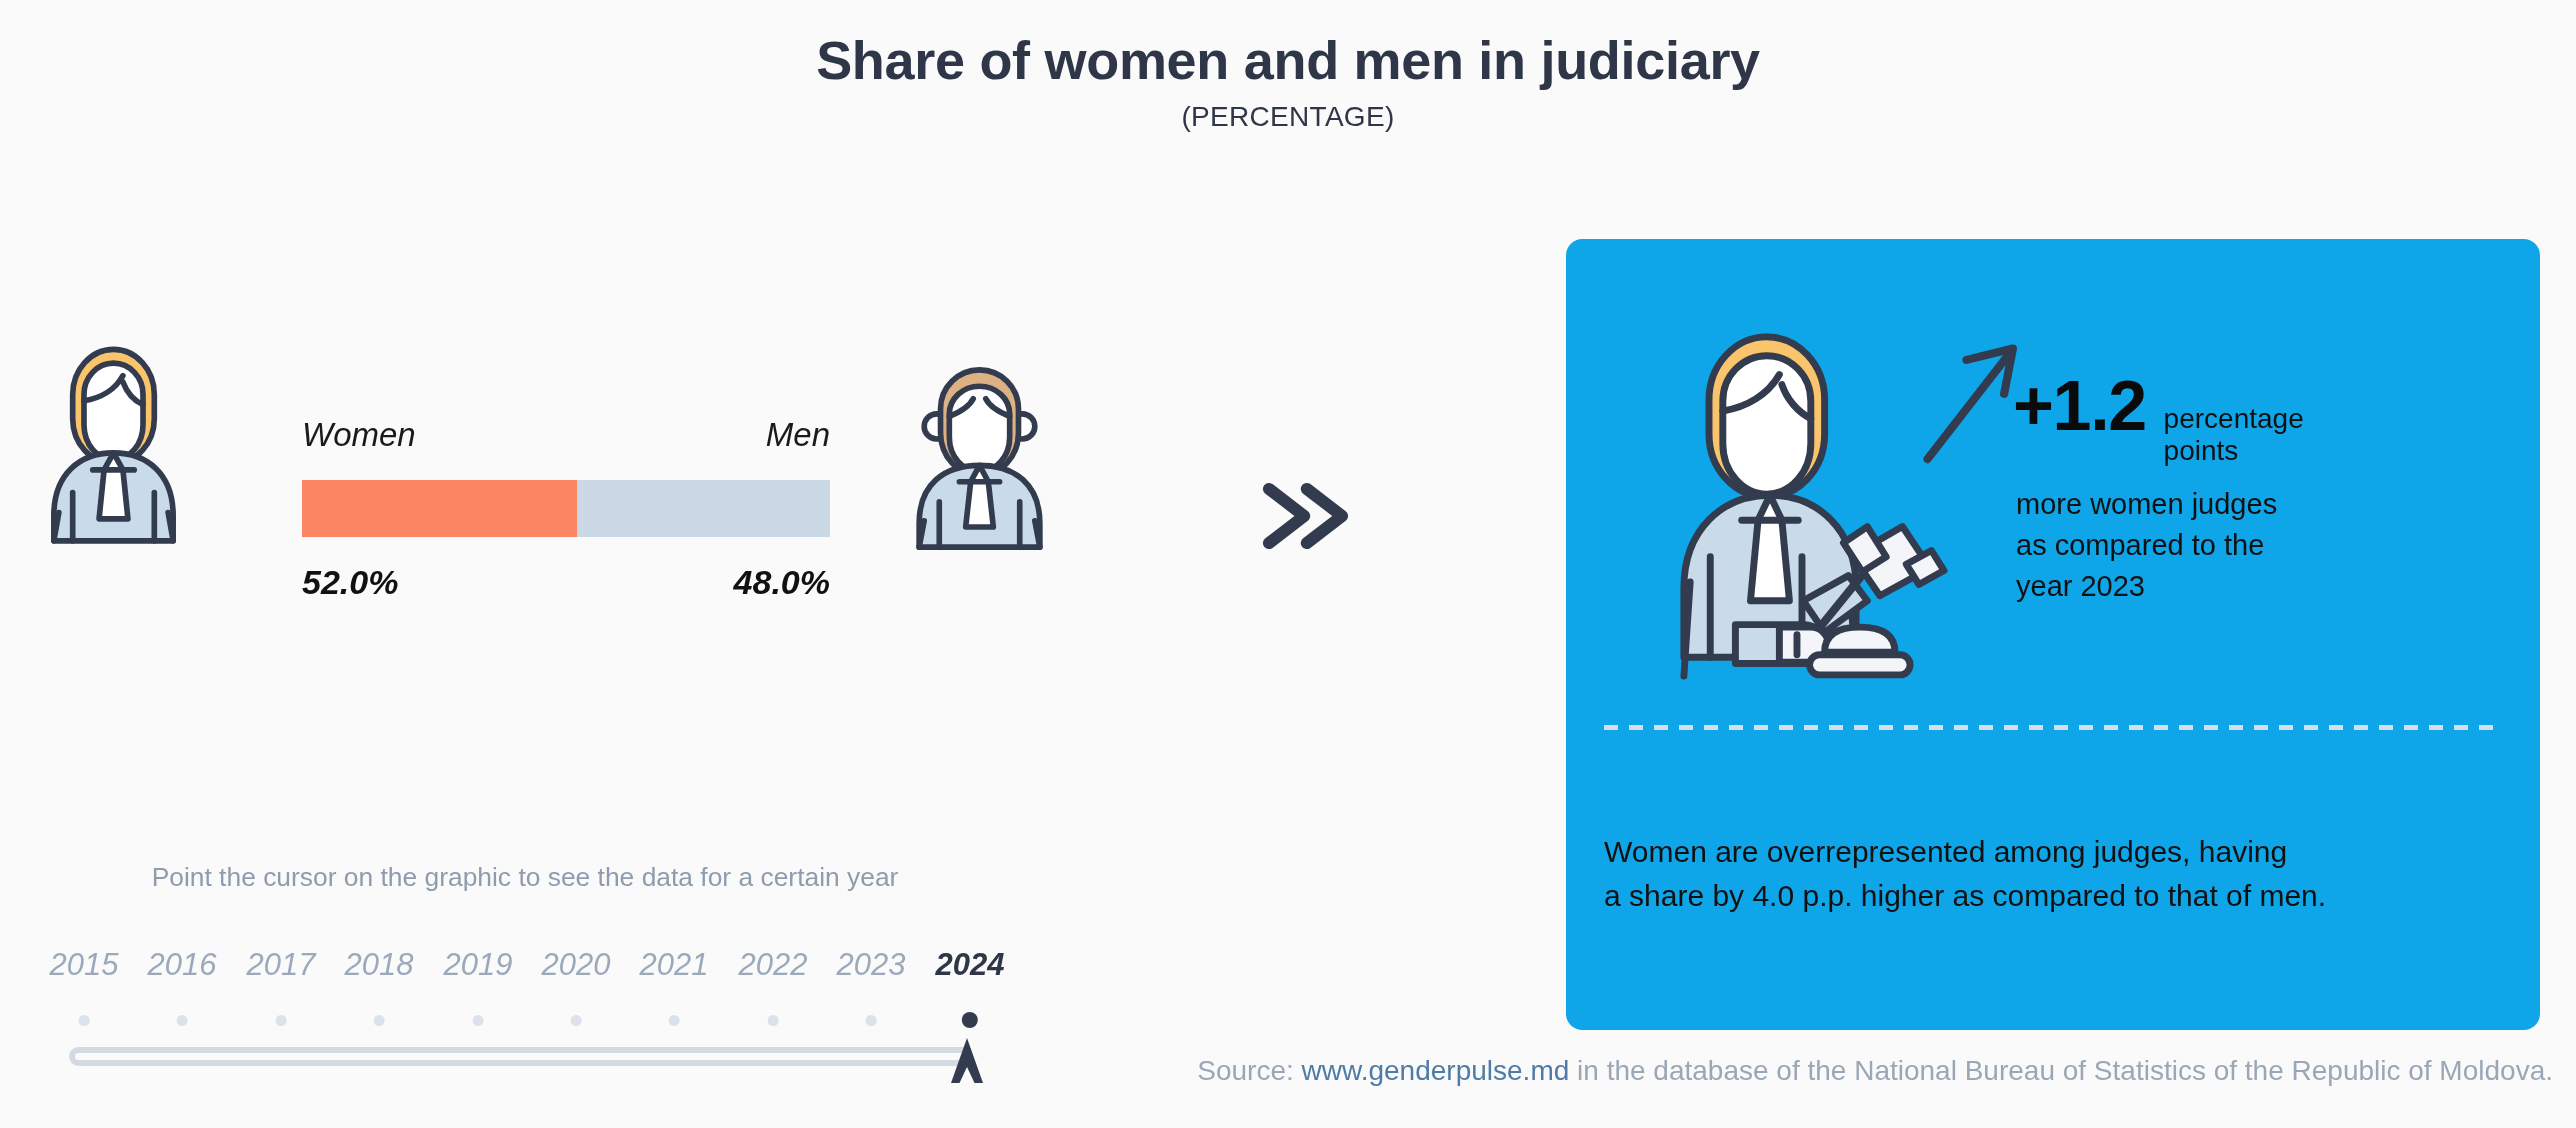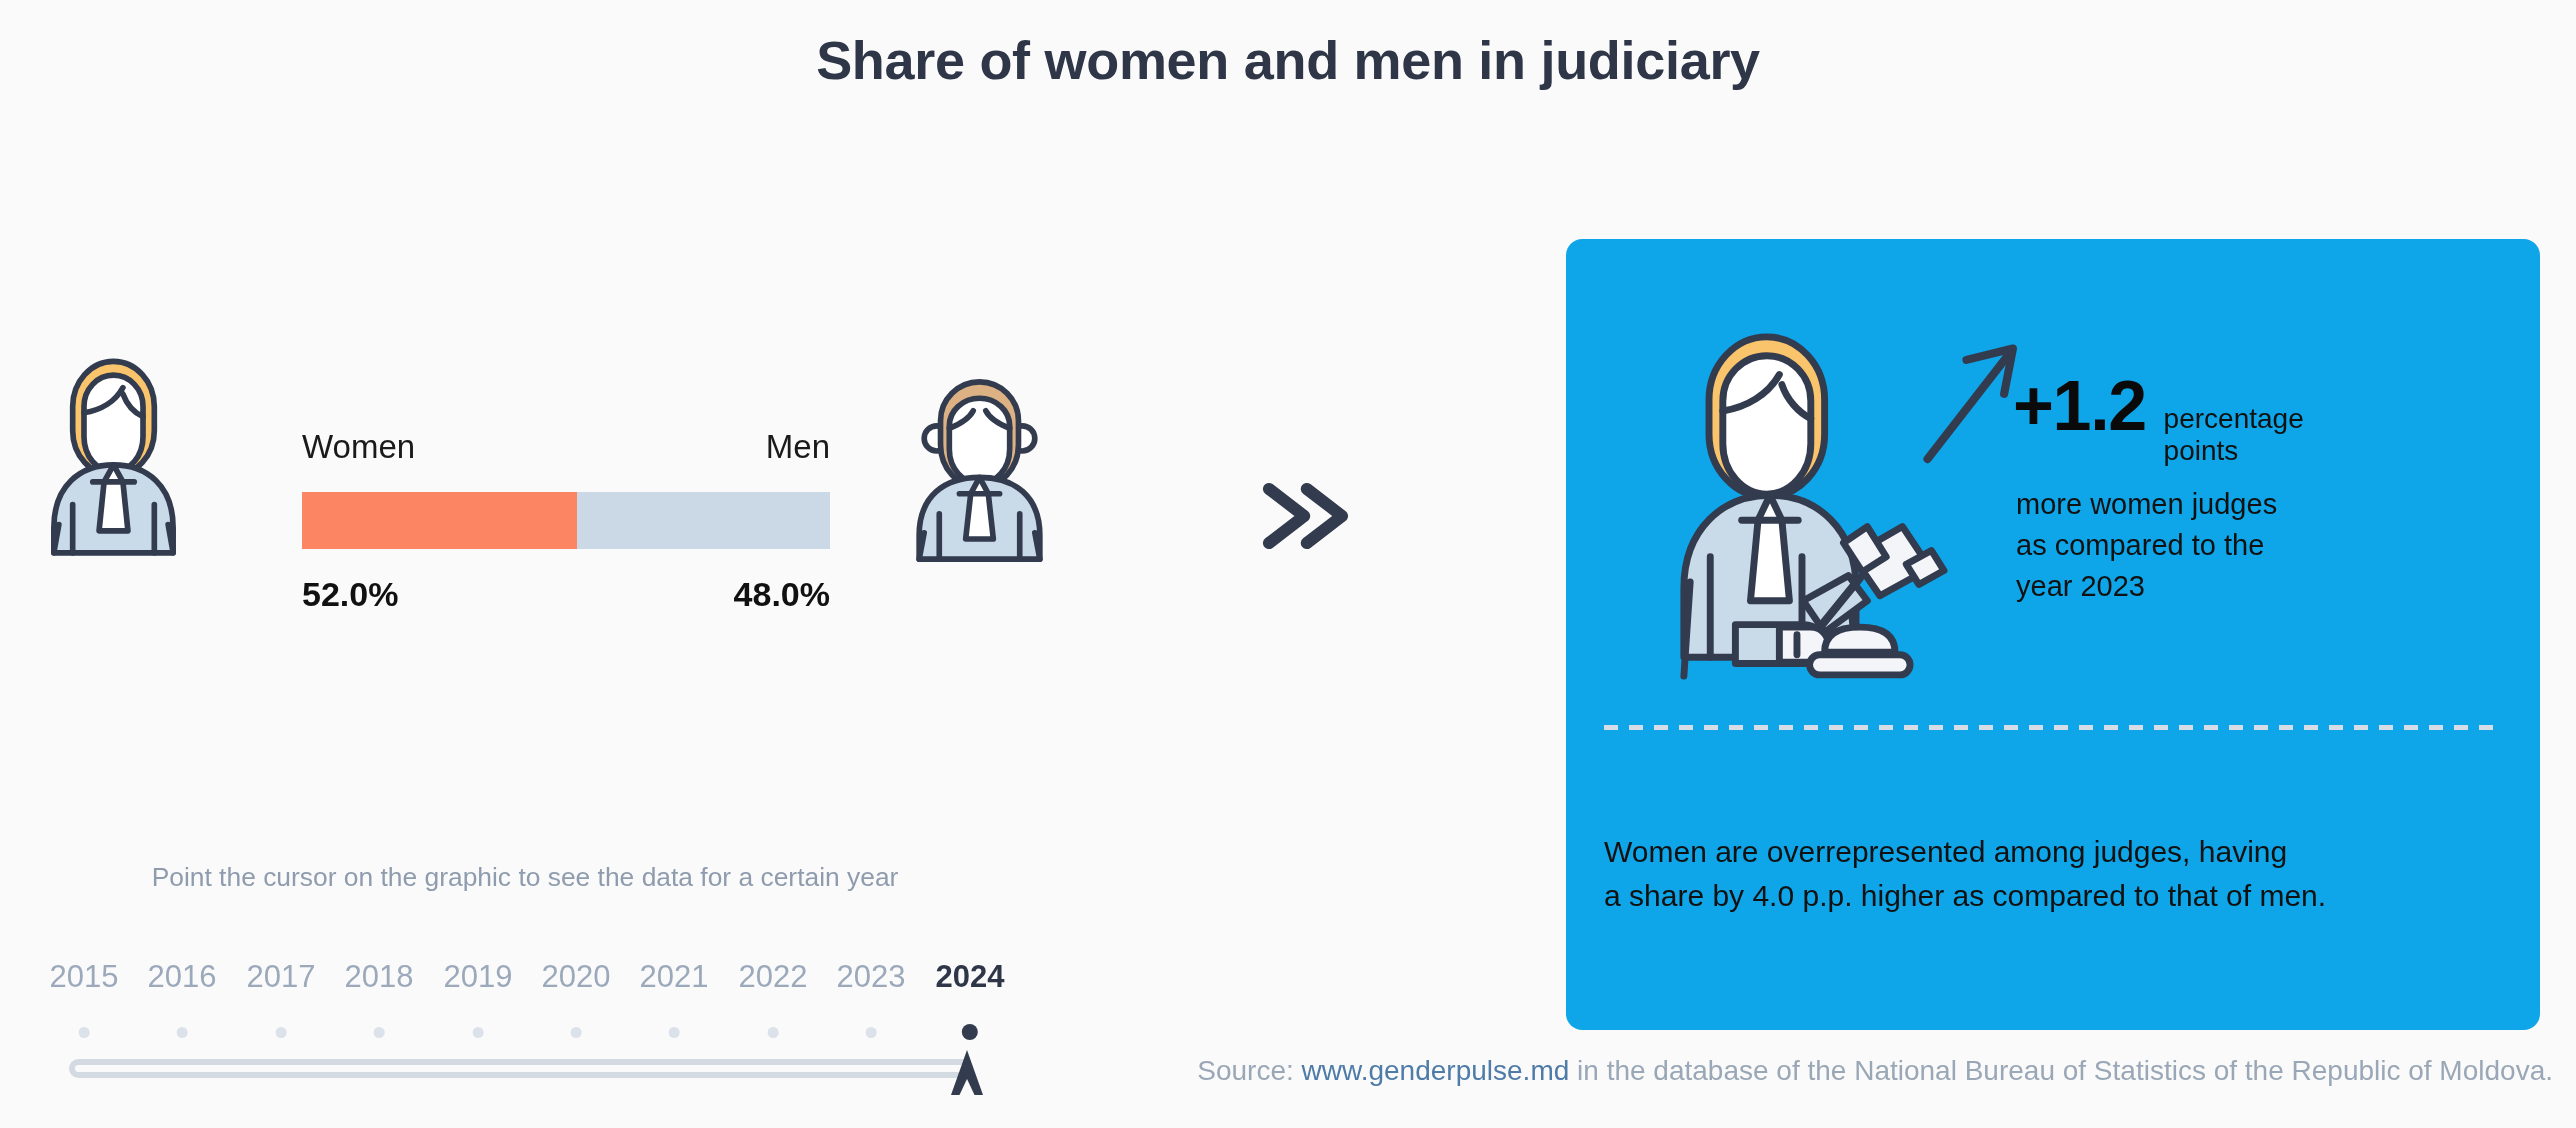--- a/index.html
+++ b/index.html
@@ -18,21 +18,21 @@
     font-size: 54px; font-weight: bold; color: #2E3648;
     letter-spacing: -0.3px;
   }
   .subtitle {
     position: absolute; top: 101px; left: 0; width: 2576px;
     text-align: center;
     font-size: 28px; color: #2E3648; letter-spacing: 0.3px;
   }
 
   
-  .left-block { position: absolute; left: 0px; top: 220px; width: 1478px; height: 723px; }
+  .left-block { position: absolute; left: 0px; top: 208px; width: 1478px; height: 723px; font-style: italic; }
 
   .avatar-women { position: absolute; left: 35px; top: 116px; }
   .avatar-men   { position: absolute; left: 904px; top: 138px; }
 
   .bar-area { position: absolute; left: 302px; top: 0px; width: 528px; }
   .bar-labels {
     position: absolute; top: 208px; left: 0; width: 528px;
     display: flex; justify-content: space-between;
     font-size: 33px; color: #1A1A1A;
   }
@@ -146,20 +146,21 @@
     font-size: 28px; color: #9AA7B6;
   }
   .footer a { color: #4E7BA8; text-decoration: none; }
 </style>
 </head>
 <body>
 
 <div class="page">
 
   <div class="title">Share of women and men in judiciary</div>
+  <div class="subtitle">(PERCENTAGE)</div>
 
   <div class="left-block">
 
     <div class="avatar-women">
       <svg width="157" height="239" viewBox="0 0 250 380">
         <g fill="none" stroke="#333B4E" stroke-width="9" stroke-linejoin="round" stroke-linecap="round">
           <path d="M60 112 A65 72 0 0 1 190 112 L190 150 A65 72 0 0 1 60 150 Z" fill="#F9C46B"></path>
           <path d="M78 160 A47 56 0 0 0 172 160 L172 112 A47 50 0 0 0 78 112 Z" fill="#FFFFFF"></path>
           <path d="M78 122 C105 118 128 104 140 82"></path>
           <path d="M172 128 C158 122 146 108 140 92"></path>

